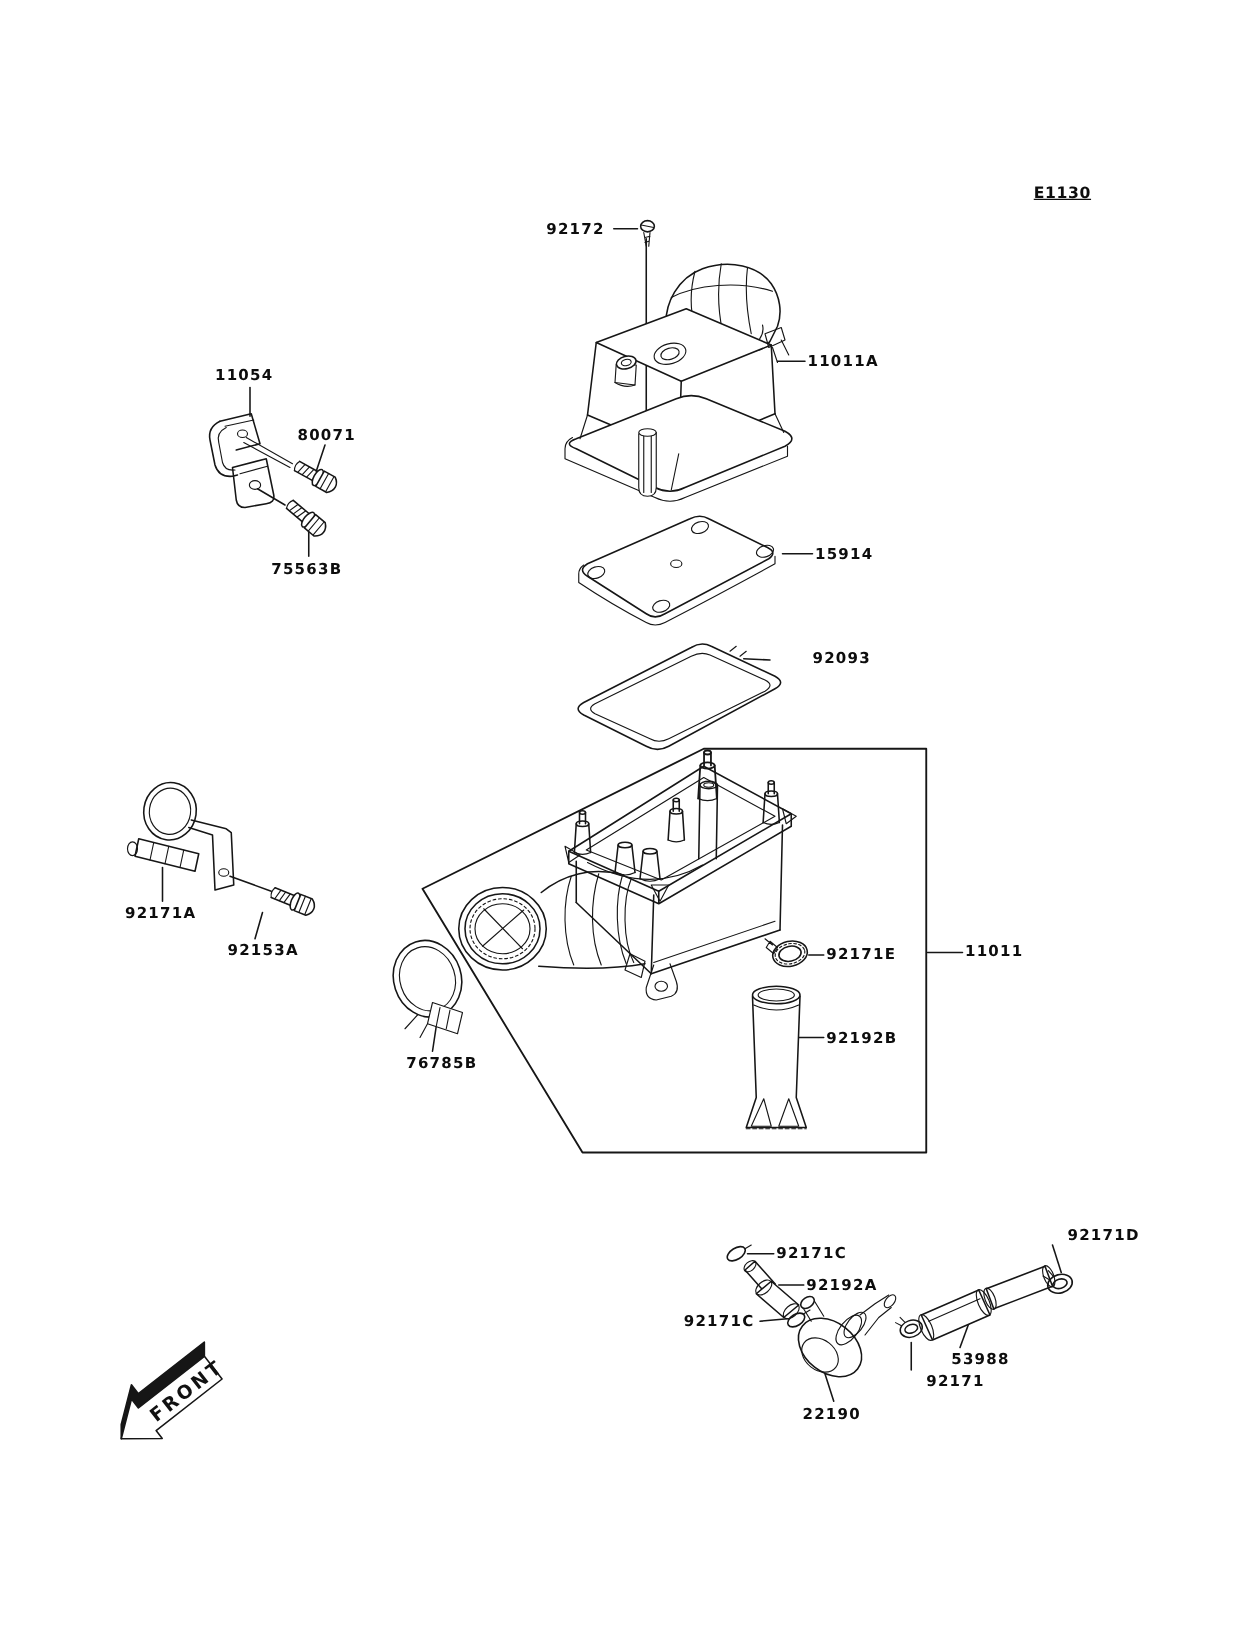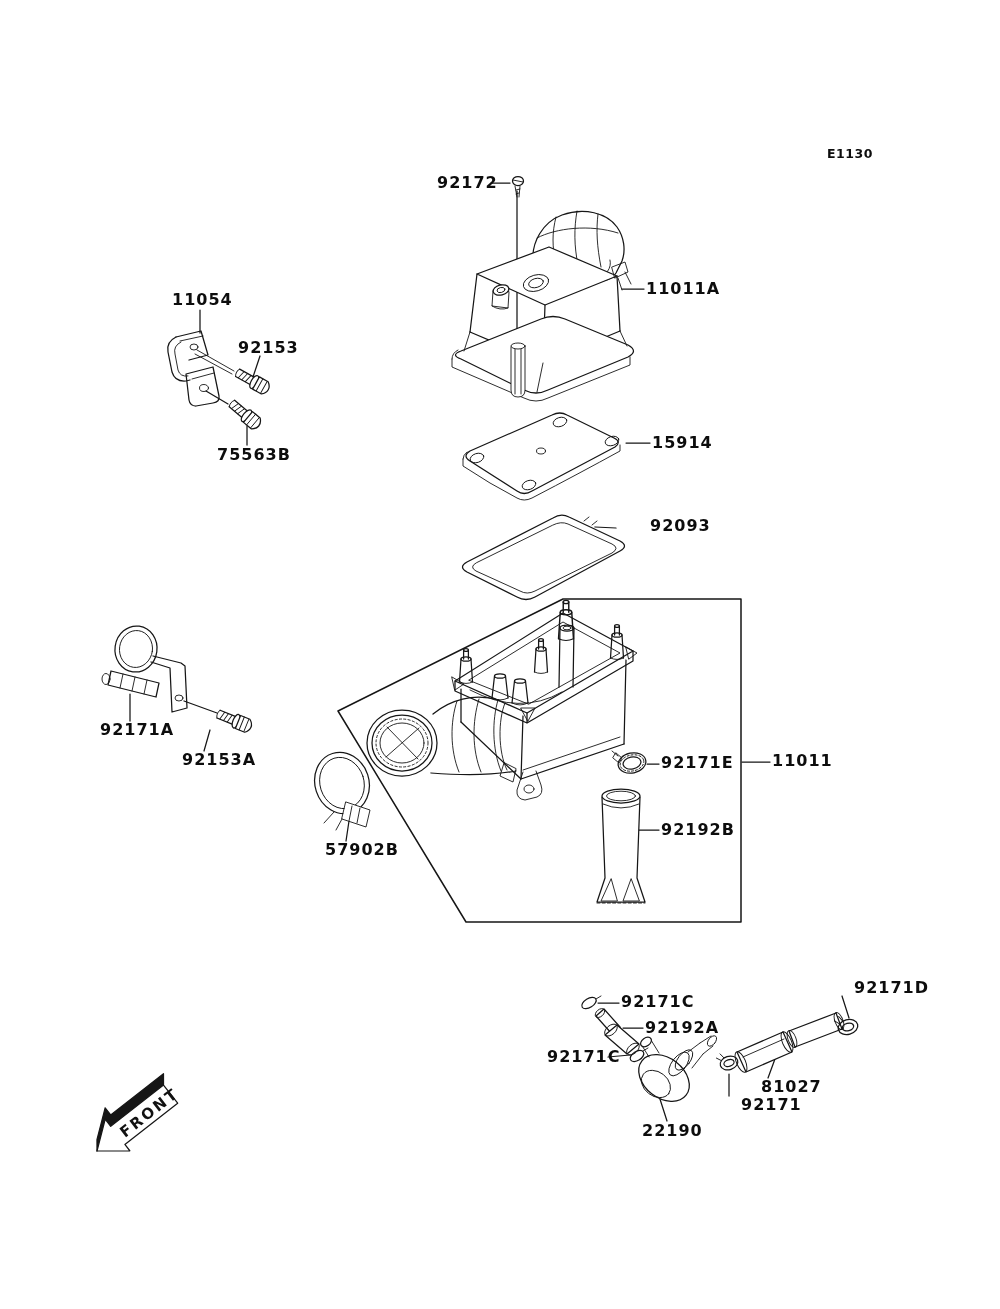--- a/index.html
+++ b/index.html
@@ -5,23 +5,23 @@
   html,body{margin:0;padding:0;background:#fff;}
   #page{position:relative;width:1000px;height:1309px;background:#fff;overflow:hidden;
         font-family:"DejaVu Sans",sans-serif;}
   #art{position:absolute;left:0;top:0;}
   #art *{stroke:#161616;fill:none;stroke-width:1.25;stroke-linecap:round;stroke-linejoin:round;}
   #art .thin{stroke-width:0.9;}
   #art .bold{stroke-width:1.5;}
   #art .wfill{fill:#ffffff;}
   #art .bfill{fill:#161616;stroke:#161616;}
   #art text{stroke:none;fill:#111;}
-  .plabel{position:absolute;font-weight:bold;font-size:16px;letter-spacing:1px;
+  .plabel{position:absolute;font-weight:bold;font-size:12px;letter-spacing:1px;
           color:#0d0d0d;white-space:nowrap;line-height:14px;}
-  .pcode{font-size:12.5px;letter-spacing:.5px;}
+  .pcode{font-size:12.5px;letter-spacing:.5px;text-decoration:underline;}
 </style>
 </head>
 <body>
 
 <div id="page">
 
 <svg id="art" width="1000" height="1309" viewBox="0 0 1000 1309">
 
   <defs>
     <g id="stud">
@@ -266,31 +266,31 @@
     <polygon class="bfill" points="0,0 26,-20 26,-11 93,-11 100,-20 33,-20 33,-29 7,-9"></polygon>
     <polygon class="wfill" points="0,0 26,-20 26,-11 93,-11 93,12 26,12 26,20"></polygon>
     <text x="30" y="7" font-size="15" font-weight="bold" letter-spacing="2.5">FRONT</text>
   </g>
 </svg>
 
 <div class="plabel pcode" style="left:827px;top:147px">E1130</div>
 <div class="plabel" style="left:437px;top:176px">92172</div>
 <div class="plabel" style="left:646px;top:282px">11011A</div>
 <div class="plabel" style="left:172px;top:293px">11054</div>
-<div class="plabel" style="left:238px;top:341px">92153</div>
+<div class="plabel" style="left:238px;top:341px">80071</div>
 <div class="plabel" style="left:217px;top:448px">75563B</div>
 <div class="plabel" style="left:652px;top:436px">15914</div>
 <div class="plabel" style="left:650px;top:519px">92093</div>
 <div class="plabel" style="left:100px;top:723px">92171A</div>
 <div class="plabel" style="left:182px;top:753px">92153A</div>
-<div class="plabel" style="left:325px;top:843px">57902B</div>
+<div class="plabel" style="left:325px;top:843px">76785B</div>
 <div class="plabel" style="left:661px;top:756px">92171E</div>
 <div class="plabel" style="left:772px;top:754px">11011</div>
 <div class="plabel" style="left:661px;top:823px">92192B</div>
 <div class="plabel" style="left:621px;top:995px">92171C</div>
 <div class="plabel" style="left:645px;top:1021px">92192A</div>
 <div class="plabel" style="left:547px;top:1050px">92171C</div>
 <div class="plabel" style="left:854px;top:981px">92171D</div>
-<div class="plabel" style="left:761px;top:1080px">81027</div>
+<div class="plabel" style="left:761px;top:1080px">53988</div>
 <div class="plabel" style="left:741px;top:1098px">92171</div>
 <div class="plabel" style="left:642px;top:1124px">22190</div>
 
 </div>
 
 </body></html>

